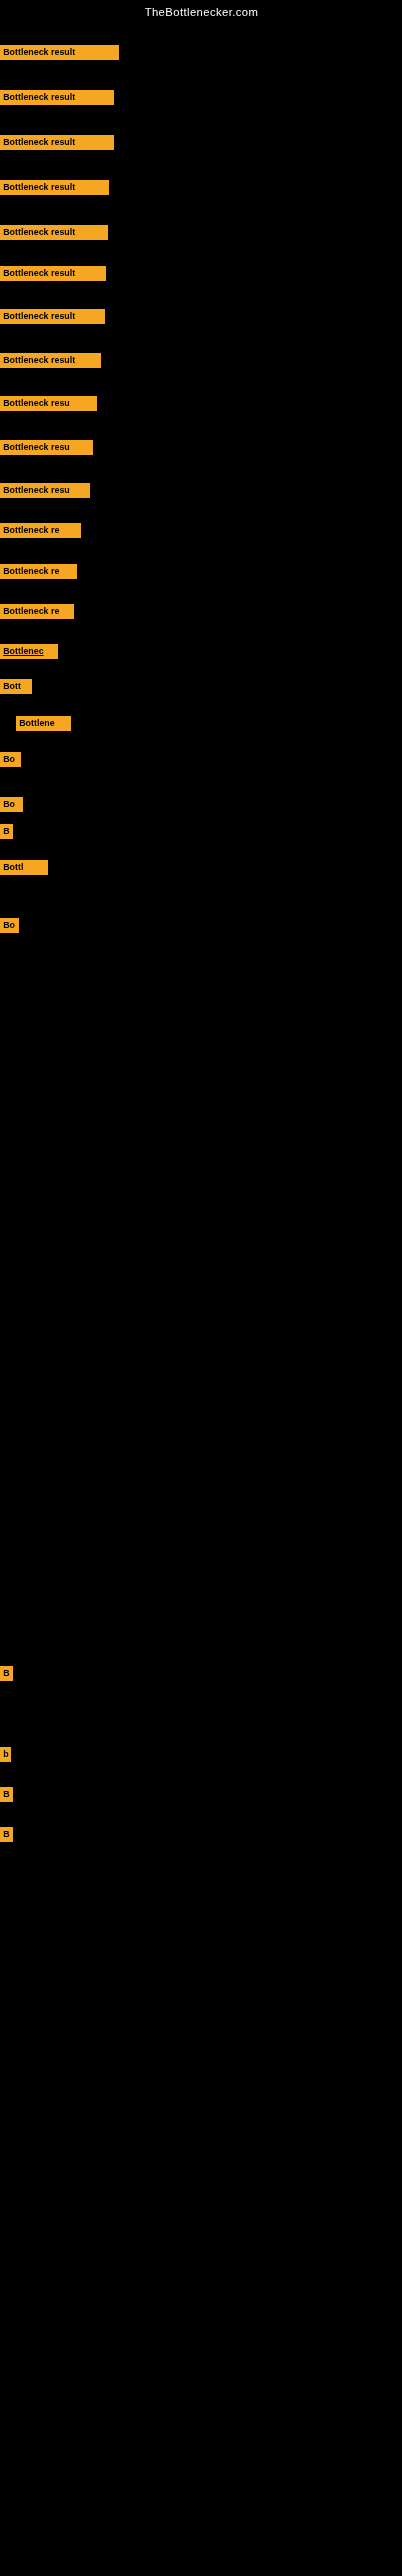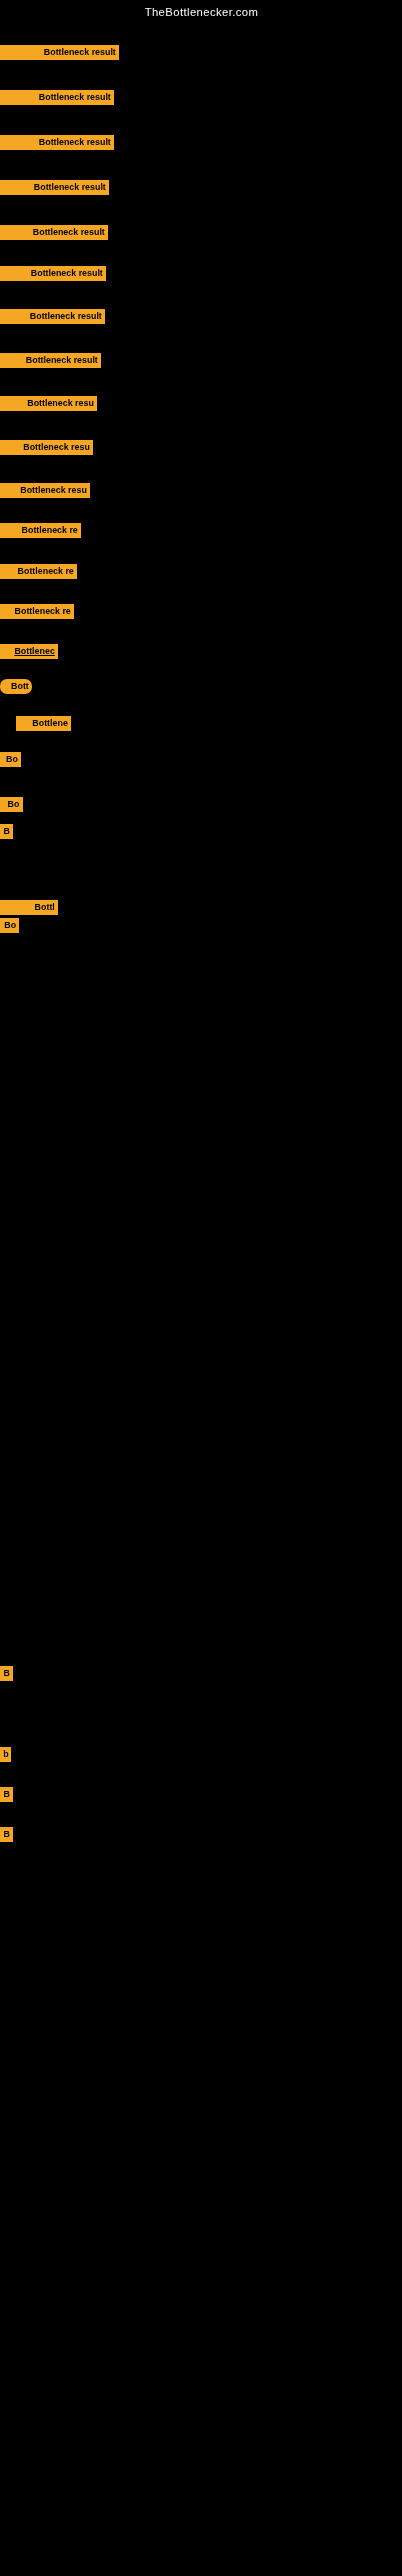--- a/index.html
+++ b/index.html
@@ -15,21 +15,20 @@
       font-size: 11.3px;
       text-align: center;
       padding: 6.4px 0 3.2px;
       letter-spacing: 0.4px;
     }
     .bar-row {
       position: absolute;
       left: 0;
       display: flex;
       align-items: center;
-      text-align: right;
     }
     .bar-label {
       background: #f5a623;
       color: #000;
       font-size: 8.9px;
       font-weight: bold;
       padding: 2.4px 3.2px;
       white-space: nowrap;
       overflow: hidden;
     }
@@ -78,36 +77,36 @@
 <div class="bar-row" style="top: 564px; left: 0px;">
     <div class="bar-label" style="width: 77px;">Bottleneck re</div>
   </div>
 <div class="bar-row" style="top: 604px; left: 0px;">
     <div class="bar-label" style="width: 74px;">Bottleneck re</div>
   </div>
 <div class="bar-row" style="top: 644px; left: 0px; text-decoration: underline;">
     <div class="bar-label" style="width: 58px;">Bottlenec</div>
   </div>
 <div class="bar-row" style="top: 679px; left: 0px;">
-    <div class="bar-label" style="width: 32px; border-radius: 7px;">Bott</div>
+    <div class="bar-label" style="width: 32px;">Bott</div>
   </div>
 <div class="bar-row" style="top: 716px; left: 16px;">
     <div class="bar-label" style="width: 55px;">Bottlene</div>
   </div>
 <div class="bar-row" style="top: 752px; left: 0px;">
     <div class="bar-label" style="width: 21px;">Bo</div>
   </div>
 <div class="bar-row" style="top: 797px; left: 0px;">
     <div class="bar-label" style="width: 22.5px;">Bo</div>
   </div>
 <div class="bar-row" style="top: 824px; left: 0px;">
     <div class="bar-label" style="width: 13px;">B</div>
   </div>
 <div class="bar-row" style="top: 860px; left: 0px;">
-    <div class="bar-label" style="width: 58px; margin-top: 40px;">Bottl</div>
+    <div class="bar-label" style="width: 48px;">Bottl</div>
   </div>
 <div class="bar-row" style="top: 918px; left: 0px;">
     <div class="bar-label" style="width: 19.3px;">Bo</div>
   </div>
 <div class="bar-row" style="top: 1666px; left: 0px;">
     <div class="bar-label" style="width: 13px;">B</div>
   </div>
 <div class="bar-row" style="top: 1747px; left: 0px;">
     <div class="bar-label" style="width: 11.3px;">b</div>
   </div>

